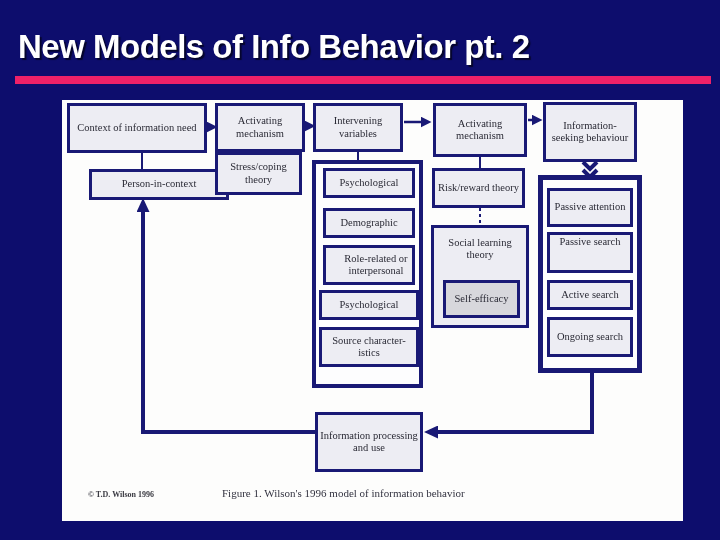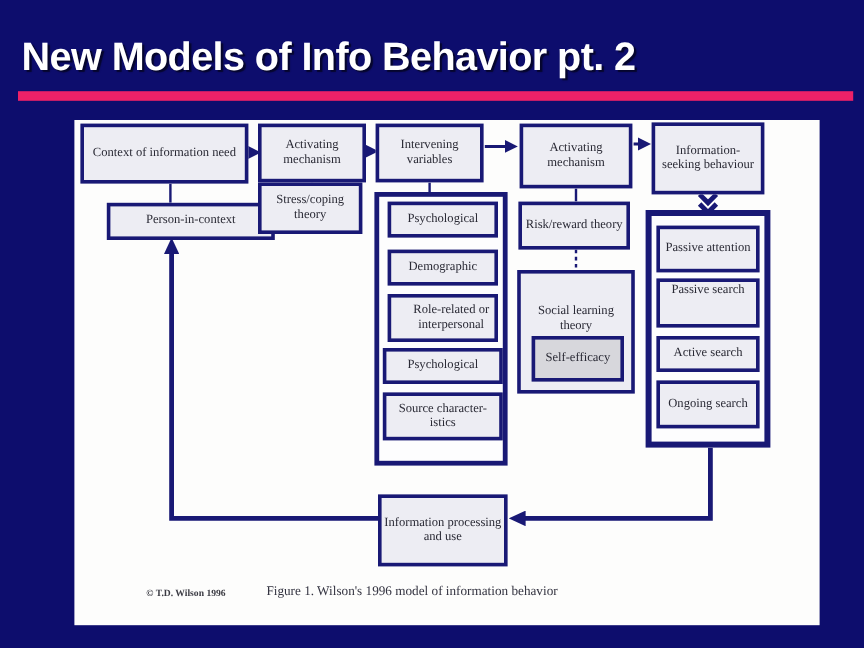--- a/index.html
+++ b/index.html
@@ -47,36 +47,36 @@
   
   .c-mid     { left:250px; top:60px; width:111px; height:228px; }
   .b-psych   { left:7px; top:4px;   width:92px;  height:30px; }
   .b-demo    { left:7px; top:44px;  width:92px;  height:30px; }
   .b-role    { left:7px; top:81px;  width:92px;  height:40px;padding-left:16px; }
   .b-env     { left:3px; top:126px; width:100px; height:30px; }
   .b-source  { left:3px; top:163px; width:100px; height:40px; }
   
   .c-social  { left:369px; top:125px; width:98px; height:103px;
                border-width:3px; background:#ededf3; }
-  .c-social-label { display:block; padding-top:26px; text-align:center;
+  .c-social-label { display:block; padding-top:9px; text-align:center;
                font-size:10.5px; line-height:1.18; }
   .b-self    { left:9px; top:52px; width:77px; height:38px;
                background:#d7d7dc; }
   
   .c-right   { left:476px; top:75px; width:104px; height:198px; border-width:5px;padding-left:20px; }
   .b-patt    { left:4px; top:8px;   width:86px; height:39px; }
   .b-psrch   { left:4px; top:52px;  width:86px; height:41px; align-items:flex-start; }
   .b-asrch   { left:4px; top:100px; width:86px; height:30px; }
   .b-osrch   { left:4px; top:137px; width:86px; height:40px; }
   
   .b-ipu     { left:253px; top:312px; width:108px; height:60px; }
   
   .cap-copyright {
-    position:absolute; left:16px; top:390px; width:110px;
-    font-size:8px; font-weight:bold; color:#3a3a42;text-align:right;
+    position:absolute; left:26px; top:390px; width:110px;
+    font-size:8px; font-weight:bold; color:#3a3a42;
   }
   .cap-figure {
     position:absolute; left:160px; top:387px; width:370px;
     font-size:11px; color:#333340;
   }
 </style>
 </head>
 <body>
 
 <div class="slide">

